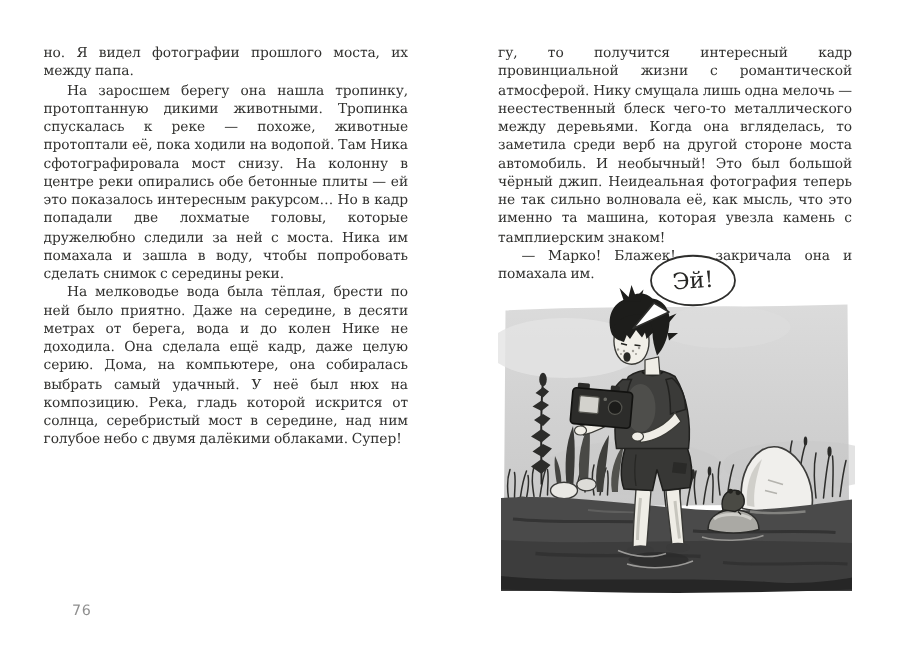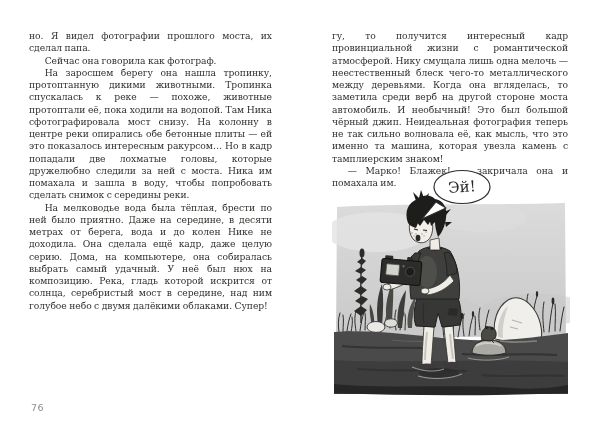--- a/index.html
+++ b/index.html
@@ -18,37 +18,36 @@
     font-size:9.2px;
     line-height:12.25px;
     letter-spacing:-0.05px;
     word-spacing:-0.4px;
   }
   .textcol p { margin:0; text-indent:1.7em; }
   .textcol p.noindent { text-indent:0; }
   .left-text  { left:29px;  top:30px; width:243px; }
   .right-text { left:332px; top:30px; width:236px; }
   .pagenum {
-    position:absolute; left:31px; top:402px;
+    position:absolute; left:48px; top:402px;
     font-size:9.5px; letter-spacing:0.5px; color:#8f8f8f;
     font-family:"DejaVu Sans","Liberation Sans",sans-serif;
   }
   .illustration { position:absolute; left:332px; top:160px; width:238px; height:238px; }
   .illustration svg { display:block; width:238px; height:238px; }
   .grass { stroke:#2e2e2c; stroke-width:1; fill:none; stroke-linecap:round; }
 </style>
 </head>
 <body>
 
 <div class="spread">
 
   <div class="page">
     <div class="textcol left-text">
-      <p class="noindent">но. Я видел фотографии прошлого моста, их сделал папа.</p>
-      <p>Сейчас она говорила как фотограф.</p>
+      <p class="noindent">но. Я видел фотографии прошлого моста, их между папа.</p>
       <p>На заросшем берегу она нашла тропинку, протоптанную дикими животными. Тропинка спускалась к реке — похоже, животные протоптали её, пока ходили на водопой. Там Ника сфотографировала мост снизу. На колонну в центре реки опирались обе бетонные плиты — ей это показалось интересным ракурсом… Но в кадр попадали две лохматые головы, которые дружелюбно следили за ней с моста. Ника им помахала и зашла в воду, чтобы попробовать сделать снимок с середины реки.</p>
       <p>На мелководье вода была тёплая, брести по ней было приятно. Даже на середине, в десяти метрах от берега, вода и до колен Нике не доходила. Она сделала ещё кадр, даже целую серию. Дома, на компьютере, она собиралась выбрать самый удачный. У неё был нюх на композицию. Река, гладь которой искрится от солнца, серебристый мост в середине, над ним голубое небо с двумя далёкими облаками. Супер!</p>
     </div>
     <div class="pagenum">76</div>
   </div>
 
   <div class="page">
     <div class="textcol right-text">
       <p class="noindent">гу, то получится интересный кадр провинциальной жизни с романтической атмосферой. Нику смущала лишь одна мелочь — неестественный блеск чего-то металлического между деревьями. Когда она вгляделась, то заметила среди верб на другой стороне моста автомобиль. И необычный! Это был большой чёрный джип. Неидеальная фотография теперь не так сильно волновала её, как мысль, что это именно та машина, которая увезла камень с тамплиерским знаком!</p>
       <p>— Марко! Блажек! — закричала она и помахала им.</p>

